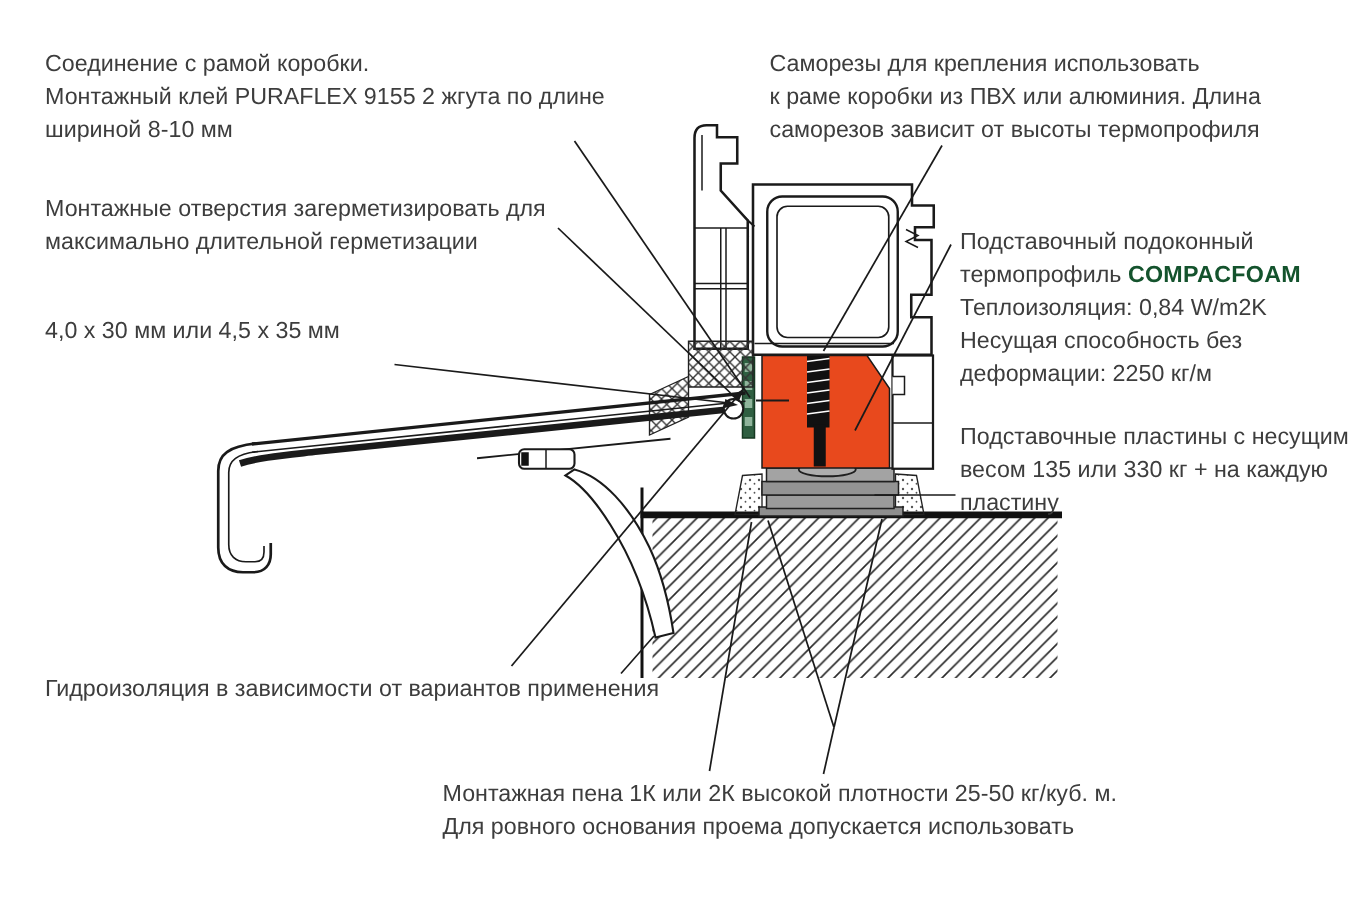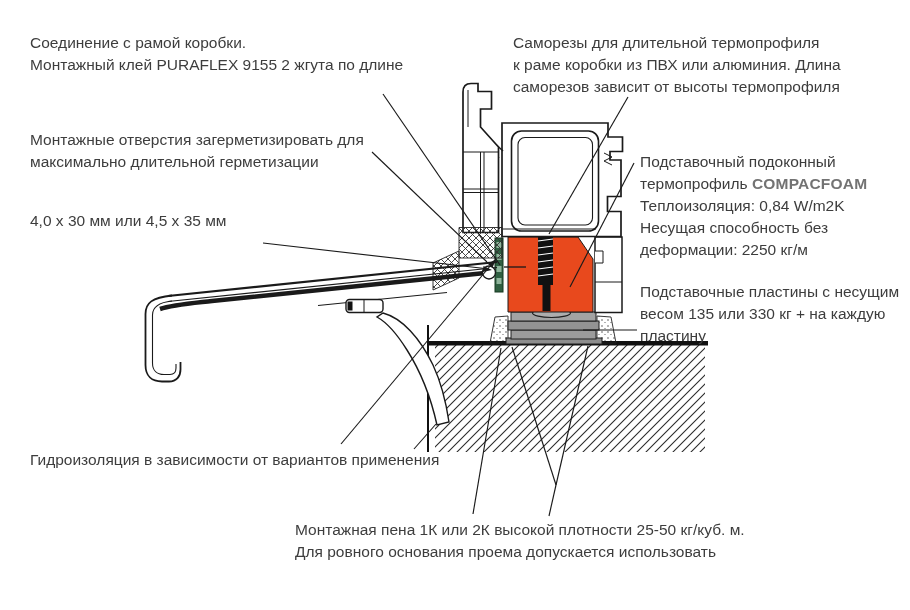--- a/index.html
+++ b/index.html
@@ -2,21 +2,21 @@
 <html><head>
 <meta charset="utf-8">
 <style>
   html,body{margin:0;padding:0;background:#ffffff;}
   body{width:910px;height:610px;position:relative;overflow:hidden;
        font-family:"Liberation Sans","DejaVu Sans",sans-serif;}
   .stage{position:absolute;left:0;top:0;width:752px;height:610px;}
   svg.drawing{position:absolute;left:0;top:0;}
   .ann{position:absolute;color:#3d3d3d;font-size:15.5px;line-height:22px;
        white-space:nowrap;}
-  .ann b{font-weight:700;color:#737373;letter-spacing:.2px;}
+  .ann b{font-weight:700;color:#14532d;letter-spacing:.2px;}
 </style>
 </head>
 <body>
 
 <div class="stage">
 
   <svg class="drawing" width="910" height="610" viewBox="0 0 910 610">
     <defs>
       <pattern id="hatch" width="9" height="9" patternUnits="userSpaceOnUse">
         <path d="M-1,10 L10,-1 M-1,1 L1,-1 M8,10 L10,8" stroke="#2b2b2b" stroke-width="1.1" fill="none"></path>
@@ -137,33 +137,34 @@
       <line x1="549" y1="516" x2="556" y2="485"></line>
       <line x1="556" y1="485" x2="512" y2="347"></line>
       <line x1="556" y1="485" x2="588" y2="346"></line>
       <line x1="473" y1="514" x2="501" y2="348"></line>
     </g>
   </svg>
 
   <div class="ann" style="left:30px;top:32px">
     <div>Соединение с рамой коробки.</div>
     <div>Монтажный клей PURAFLEX 9155 2 жгута по длине</div>
+    <div>шириной 8-10 мм</div>
   </div>
 
   <div class="ann" style="left:30px;top:129px">
     <div>Монтажные отверстия загерметизировать для</div>
     <div>максимально длительной герметизации</div>
   </div>
 
   <div class="ann" style="left:30px;top:210px">
     <div>4,0 х 30 мм или 4,5 х 35 мм</div>
   </div>
 
   <div class="ann" style="left:513px;top:32px">
-    <div>Саморезы для длительной термопрофиля</div>
+    <div>Саморезы для крепления использовать</div>
     <div>к раме коробки из ПВХ или алюминия. Длина</div>
     <div>саморезов зависит от высоты термопрофиля</div>
   </div>
 
   <div class="ann" style="left:640px;top:151px">
     <div>Подставочный подоконный</div>
     <div><span>термопрофиль </span><b>COMPACFOAM</b></div>
     <div>Теплоизоляция: 0,84 W/m2K</div>
     <div>Несущая способность без</div>
     <div>деформации: 2250 кг/м</div>

